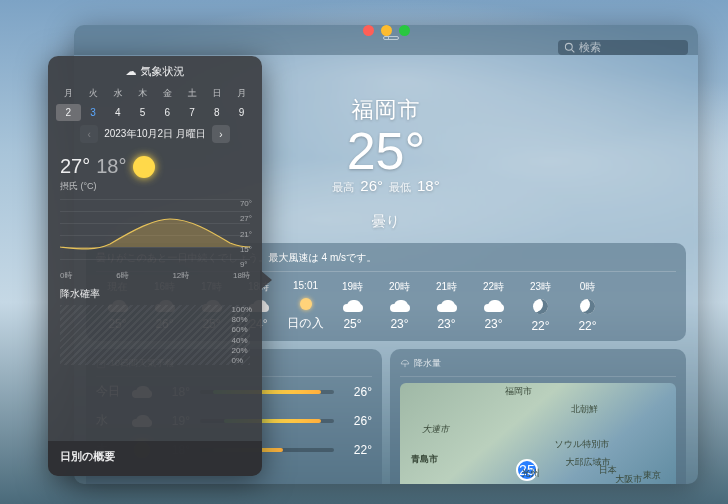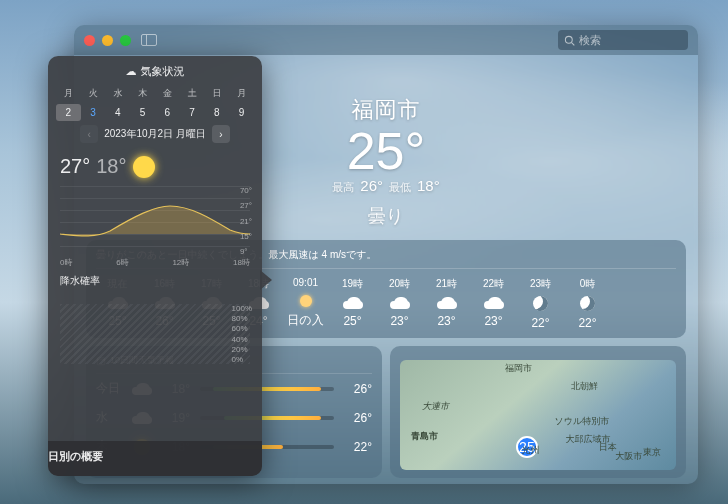--- a/index.html
+++ b/index.html
@@ -15,35 +15,35 @@
                 radial-gradient(ellipse 260px 60px at 320px 220px, rgba(255,255,255,0.35), transparent);
   }
   
   .window {
     position: absolute; left: 74px; top: 25px; right: 30px; bottom: 20px;
     border-radius: 10px; overflow: hidden;
     background: rgba(120, 155, 180, 0.25);
     backdrop-filter: blur(2px);
     box-shadow: 0 4px 30px rgba(0,0,0,0.35);
   }
-  .titlebar { height: 30px; display:flex; align-items:center; padding:0 10px; background: rgba(70,100,120,0.5); }
+  .titlebar { height: 30px; display:flex; align-items:center; padding:0 10px; background: rgba(70,100,120,0.5); flex-direction: column; }
   .traffic { display:flex; gap:7px; }
   .dot { width:11px; height:11px; border-radius:50%; }
   .red { background:#ff5f57; } .yellow { background:#febc2e; } .green { background:#28c840; }
   .side-icon { margin-left:10px; width:16px; height:12px; border:1.4px solid rgba(255,255,255,0.55); border-radius:2px; position:relative; }
   .side-icon::before{content:"";position:absolute;left:4px;top:0;bottom:0;width:1.4px;background:rgba(255,255,255,0.55);}
   .search { margin-left:auto; width:130px; height:20px; background:rgba(50,70,85,0.55); border-radius:4px; display:flex; align-items:center; padding:0 6px; gap:4px; color:rgba(255,255,255,0.6); font-size:11px;}
   .search svg{width:11px;height:11px;opacity:0.6;}
 
   .hero { text-align:center; color:#fff; padding:40px 0 10px; text-shadow:0 1px 3px rgba(0,0,0,0.25);}
   .hero .city { font-size:22px; font-weight:400; letter-spacing:1px;}
   .hero .temp { font-size:52px; font-weight:200; line-height:1;}
   .hero .hl { font-size:15px; display:flex; justify-content:center; gap:6px; align-items:baseline;}
   .hero .hl .lbl{font-size:11px;opacity:0.85;}
-  .hero .cond { font-size:18px; margin-top:9px; opacity:0.9;}
+  .hero .cond { font-size:14px; margin-top:18px; opacity:0.9;}
 
   .panel {
     margin: 2px 12px 8px; padding: 8px 10px;
     background: rgba(80, 110, 130, 0.55);
     border-radius: 10px; color:#fff;
   }
   .panel .desc { font-size:10px; border-bottom:0.5px solid rgba(255,255,255,0.2); padding-bottom:6px; }
   .hourly { display:flex; gap:4px; overflow:hidden; padding-top:8px;}
   .hour { flex:0 0 43px; text-align:center; font-size:10px; display:flex; flex-direction:column; align-items:center; gap:5px;}
   .hour .t{ font-size:12px; font-weight:500;}
@@ -90,27 +90,27 @@
   .detail-temp{ padding:8px 12px 2px; display:flex; align-items:center; gap:6px;}
   .detail-temp .ht{font-size:20px;font-weight:400;}
   .detail-temp .lt{font-size:20px;font-weight:400;opacity:0.65;}
   .sun{width:22px;height:22px;border-radius:50%;background:#ffd94a;box-shadow:0 0 0 2px rgba(255,217,74,0),0 0 8px #ffd94a;}
   .unit{padding:0 12px;font-size:9px;opacity:0.7;}
 
   .chart{ margin:6px 12px; height:70px; position:relative;}
   .chart::before{content:"";position:absolute;inset:0;background:
     linear-gradient(rgba(255,255,255,0.07) 1px,transparent 1px) 0 0/100% 12px;}
   .curve{position:absolute;inset:0;}
-  .precip{ margin:16px 12px; height:60px; position:relative; font-size:9px;}
+  .precip{ margin:4px 12px; height:60px; position:relative; font-size:9px;}
   .precip-label{padding:0 12px;}
   .precip::before{content:"";position:absolute;inset:0;background:
     repeating-linear-gradient(-45deg,rgba(255,255,255,0.05) 0 2px,transparent 2px 5px);}
   .y-ticks{position:absolute;right:-2px;top:0;bottom:0;display:flex;flex-direction:column;justify-content:space-between;font-size:8px;opacity:0.55;}
 
-  .summary{ position:absolute; left:0;right:0;bottom:0; padding:8px 0 10px; background:rgba(45,47,50,0.9);}
+  .summary{ position:absolute; left:0;right:0;bottom:0; padding:8px 12px 10px; background:rgba(45,47,50,0.9);}
   .summary .st{font-size:11px;font-weight:600;margin-bottom:2px;}
   .summary .sb{font-size:9.5px;opacity:0.85;line-height:1.4;}
 
   
   .notch{position:absolute;left:260px;top:270px;width:0;height:0;border-top:10px solid transparent;border-bottom:10px solid transparent;border-left:12px solid rgba(60,62,66,0.92);}
 </style>
 </head>
 <body>
 
 <div class="window">
@@ -159,21 +159,21 @@
           <div>17時</div>
           <div class="cloud"></div>
           <div class="t">25°</div>
         </div>
         <div class="hour">
           <div>18時</div>
           <div class="cloud"></div>
           <div class="t">24°</div>
         </div>
         <div class="hour">
-          <div>09:01</div>
+          <div>15:01</div>
           <div class="sunset"></div>
           <div class="t">日の入</div>
         </div>
         <div class="hour">
           <div>19時</div>
           <div class="cloud"></div>
           <div class="t">25°</div>
         </div>
         <div class="hour">
           <div>20時</div>
@@ -236,20 +236,26 @@
             <div class="di">
               <span class="sun" style="width:16px;height:16px;"></span>
             </div>
             <div class="lo">18°</div>
             <div class="bar" style="--l:10%;--r:38%"></div>
             <div class="hi">22°</div>
           </div>
         </div>
     </div>
     <div class="panel">
+      <div class="panel-h">
+        <svg viewBox="0 0 16 16">
+            <path d="M8 2 C4 2 2 6 2 8 L14 8 C14 6 12 2 8 2 Z M8 8 L8 13" fill="none" stroke="#fff"></path>
+          </svg>
+        <span>降水量</span>
+      </div>
       <div class="map" id="map">
         <div class="pin">25</div>
       <span style="left: 62%; top: 18%;">北朝鮮</span>
           <span style="left: 8%; top: 36%; font-style: italic;">大連市</span>
           <span style="left: 56%; top: 50%;">ソウル特別市</span>
           <span style="left: 4%; top: 64%; font-weight: bold;">青島市</span>
           <span style="left: 60%; top: 66%;">大邱広域市</span>
           <span style="left: 44%; top: 76%;">光州</span>
           <span style="left: 88%; top: 78%;">東京</span>
           <span style="left: 78%; top: 82%;">大阪市</span>
@@ -288,20 +294,21 @@
   <div class="date-nav">
     <div class="nav-btn off">‹</div>
     <div style="font-size:10px;">2023年10月2日 月曜日</div>
     <div class="nav-btn">›</div>
   </div>
   <div class="detail-temp">
     <span class="ht">27°</span>
     <span class="lt">18°</span>
     <span class="sun"></span>
   </div>
+  <div class="unit">摂氏 (°C)</div>
 
   <div class="chart">
     <svg class="curve" viewBox="0 0 190 70" preserveAspectRatio="none">
       <path d="M0,48 C20,50 35,52 50,45 C75,30 95,20 110,20 C130,20 150,32 170,44 C180,48 190,48 190,48" fill="#d4a84a" fill-opacity="0.35" stroke="#e6c25a" stroke-width="1.2"></path>
     </svg>
     <div class="y-ticks" id="yticks">
         <span>70°</span>
         <span>27°</span>
         <span>21°</span>
         <span>15°</span>

